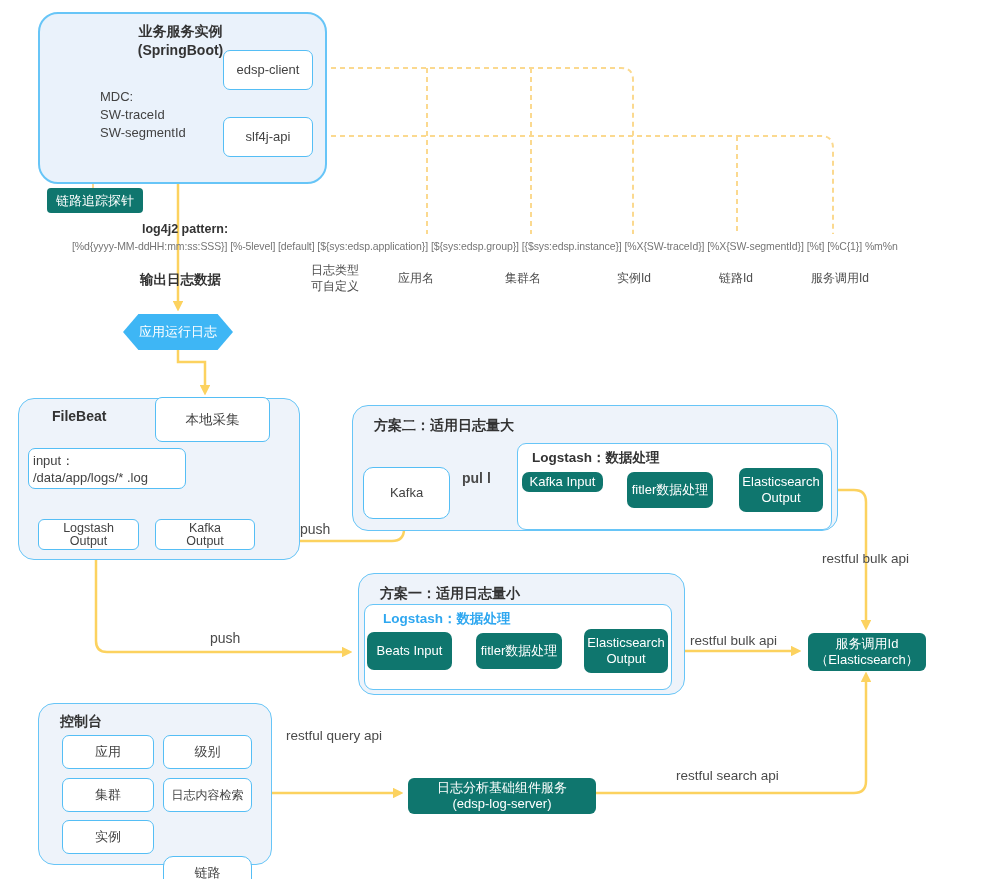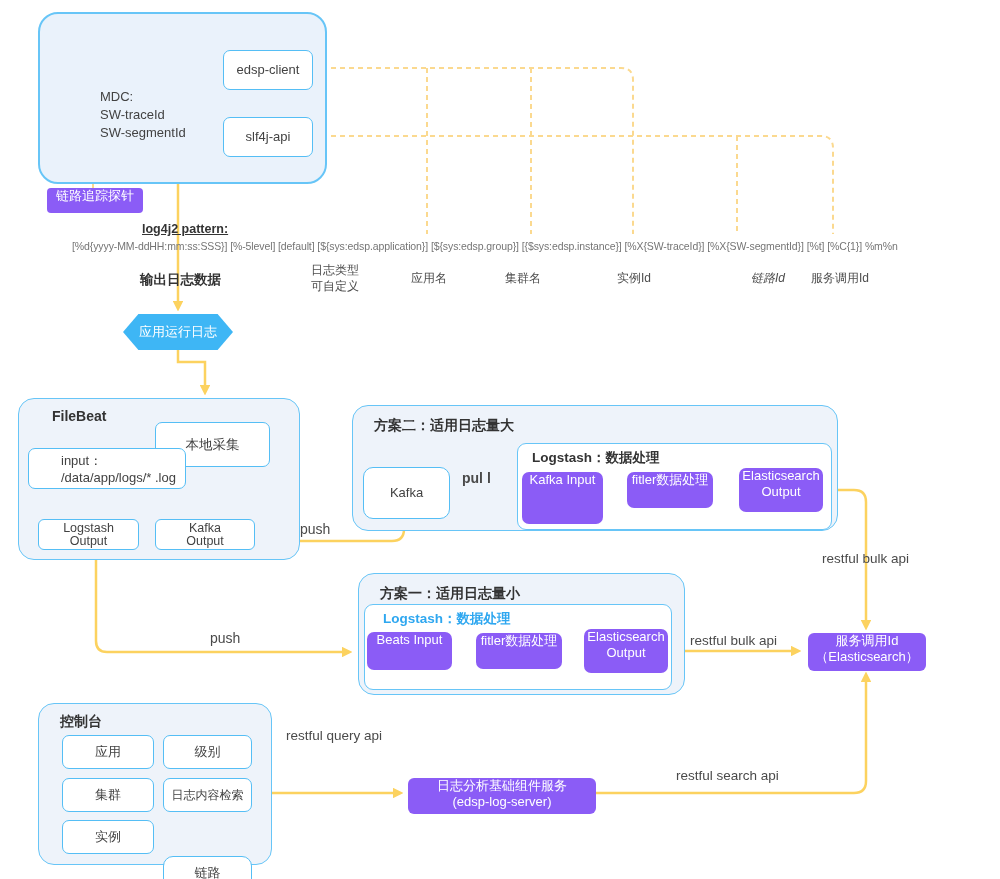--- a/index.html
+++ b/index.html
@@ -14,22 +14,22 @@
   }
   .inner-panel{
     position:absolute;background:#ffffff;border:1.5px solid #67c5f7;border-radius:9px;z-index:1;
   }
   .box-white{
     position:absolute;background:#ffffff;border:1.5px solid #55bef5;border-radius:7px;
     display:flex;align-items:center;justify-content:center;flex-direction:column;
     font-size:13px;color:#424242;line-height:14px;text-align:center;z-index:2;
   }
   .box-blue{
-    position:absolute;background:#8b5cf6;border-radius:7px;color:#ffffff;
-    display:flex;align-items:center;justify-content:flex-start;flex-direction:column;
+    position:absolute;background:#0f766e;border-radius:7px;color:#ffffff;
+    display:flex;align-items:center;justify-content:center;flex-direction:column;
     font-size:13px;line-height:16px;text-align:center;z-index:2;
   }
   .title{position:absolute;font-weight:bold;font-size:14px;color:#333;z-index:2;white-space:nowrap;}
   .lbl{position:absolute;font-size:12px;color:#4d4d4d;text-align:center;line-height:16px;z-index:2;white-space:nowrap;}
   .edge-lbl{position:absolute;font-size:14px;color:#4a4a4a;z-index:2;white-space:nowrap;}
   .hexagon{
     position:absolute;background:#3eb6f5;color:#fff;font-size:13px;
     display:flex;align-items:center;justify-content:center;z-index:2;
     clip-path:polygon(14% 0%,86% 0%,100% 50%,86% 100%,14% 100%,0% 50%);
   }
@@ -74,80 +74,84 @@
       <path d="M823,490 H854 Q866,490 866,502 V621" marker-end="url(#arrY)"></path>
       <path d="M452,651 H466" marker-end="url(#arrY)"></path>
       <path d="M562,651 H574" marker-end="url(#arrY)"></path>
       <path d="M668,651 H792" marker-end="url(#arrY)"></path>
       <path d="M270,793 H394" marker-end="url(#arrY)"></path>
       <path d="M596,793 H854 Q866,793 866,781 V681" marker-end="url(#arrY)"></path>
     </g>
   </svg>
 
   <div class="container" style="left:38px;top:12px;width:285px;height:168px;border-width:2px;border-radius:20px;background:#eaf2fb;"></div>
+  <div class="title" style="left:88px;top:22px;width:185px;text-align:center;line-height:19px;">
+    <div>业务服务实例</div>
+    <div>(SpringBoot)</div>
+  </div>
   <div class="box-white" style="left:223px;top:50px;width:88px;height:38px;">
     <span>edsp-client</span>
   </div>
   <div class="box-white" style="left:223px;top:117px;width:88px;height:38px;">
     <span>slf4j-api</span>
   </div>
   <div class="mdc" style="left:100px;top:88px;">
     <div>MDC:</div>
     <div>SW-traceId</div>
     <div>SW-segmentId</div>
   </div>
 
   <div class="box-blue" style="left:47px;top:188px;width:96px;height:25px;border-radius:4px;">
     <span>链路追踪探针</span>
   </div>
 
-  <div class="title" style="left:142px;top:222px;font-size:12.5px;text-decoration:underline;">log4j2 pattern:</div>
+  <div class="title" style="left:142px;top:222px;font-size:12.5px;">log4j2 pattern:</div>
   <div class="pattern" style="left:72px;top:240px;">[%d{yyyy-MM-ddHH:mm:ss:SSS}] [%-5level] [default] [${sys:edsp.application}] [${sys:edsp.group}] [{$sys:edsp.instance}] [%X{SW-traceId}] [%X{SW-segmentId}] [%t] [%C{1}] %m%n</div>
 
   <div class="title" style="left:140px;top:271px;font-size:13.5px;">输出日志数据</div>
   <div class="lbl" style="left:303px;top:262px;width:64px;">
     <div>日志类型</div>
     <div>可自定义</div>
   </div>
-  <div class="lbl" style="left:390px;top:270px;width:52px;margin-left:13px;">应用名</div>
+  <div class="lbl" style="left:390px;top:270px;width:52px;">应用名</div>
   <div class="lbl" style="left:497px;top:270px;width:52px;">集群名</div>
   <div class="lbl" style="left:608px;top:270px;width:52px;">实例Id</div>
-  <div class="lbl" style="left:742px;top:270px;width:52px;font-style:italic;">链路Id</div>
+  <div class="lbl" style="left:710px;top:270px;width:52px;">链路Id</div>
   <div class="lbl" style="left:803px;top:270px;width:74px;">服务调用Id</div>
 
   <div class="hexagon" style="left:123px;top:314px;width:110px;height:36px;">
     <span>应用运行日志</span>
   </div>
 
   <div class="container" style="left:18px;top:398px;width:280px;height:160px;"></div>
   <div class="title" style="left:52px;top:408px;">FileBeat</div>
-  <div class="box-white" style="left:155px;top:397px;width:113px;height:43px;font-size:13.5px;margin-top:25px;">
+  <div class="box-white" style="left:155px;top:397px;width:113px;height:43px;font-size:13.5px;">
     <span>本地采集</span>
   </div>
-  <div class="box-white" style="left:28px;top:448px;width:158px;height:41px;align-items:flex-start;padding-left:32px;box-sizing:border-box;line-height:17px;text-align:left;">
+  <div class="box-white" style="left:28px;top:448px;width:158px;height:41px;align-items:flex-start;padding-left:4px;box-sizing:border-box;line-height:17px;text-align:left;">
     <div>input：</div>
     <div>/data/app/logs/* .log</div>
   </div>
   <div class="box-white" style="left:38px;top:519px;width:99px;height:29px;font-size:12.5px;line-height:13px;border-radius:6px;">
     <div>Logstash</div>
     <div>Output</div>
   </div>
   <div class="box-white" style="left:155px;top:519px;width:98px;height:29px;font-size:12.5px;line-height:13px;border-radius:6px;">
     <div>Kafka</div>
     <div>Output</div>
   </div>
 
   <div class="container" style="left:352px;top:405px;width:484px;height:124px;"></div>
   <div class="title" style="left:374px;top:417px;">方案二：适用日志量大</div>
   <div class="box-white" style="left:363px;top:467px;width:85px;height:50px;border-radius:10px;">
     <span>Kafka</span>
   </div>
   <div class="inner-panel" style="left:517px;top:443px;width:313px;height:85px;"></div>
   <div class="title" style="left:532px;top:449px;font-size:13.5px;font-weight:600;">Logstash：数据处理</div>
-  <div class="box-blue" style="left:522px;top:472px;width:81px;height:52px;">
+  <div class="box-blue" style="left:522px;top:472px;width:81px;height:20px;">
     <span>Kafka Input</span>
   </div>
   <div class="box-blue" style="left:627px;top:472px;width:86px;height:36px;">
     <span>fitler数据处理</span>
   </div>
   <div class="box-blue" style="left:739px;top:468px;width:84px;height:44px;">
     <div>Elasticsearch</div>
     <div>Output</div>
   </div>
 

